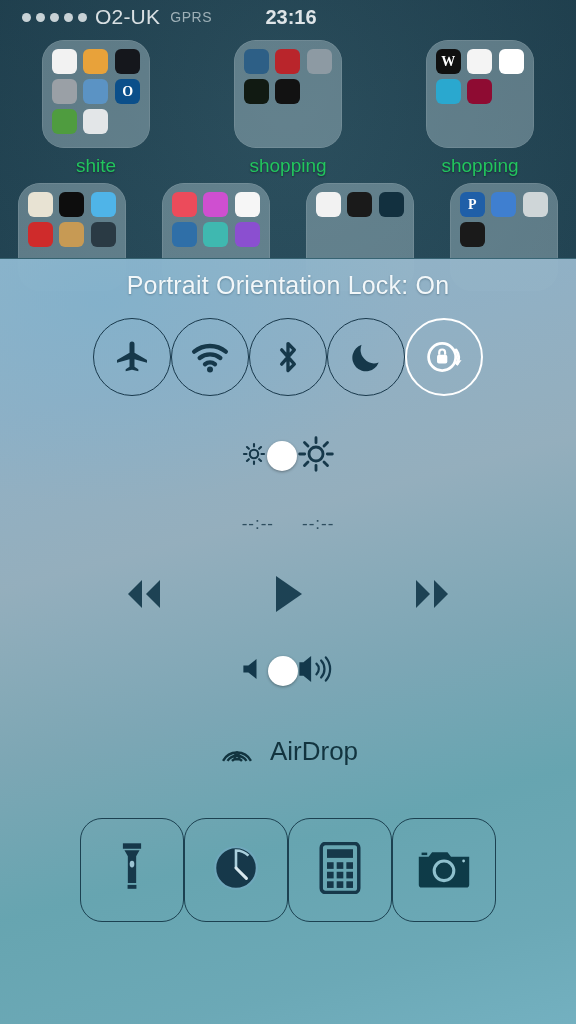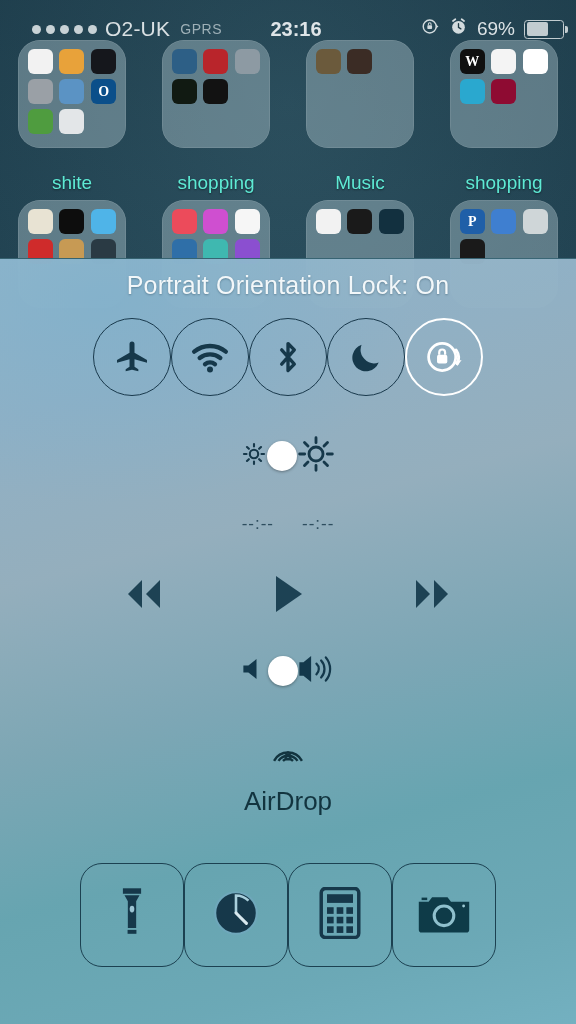--- a/index.html
+++ b/index.html
@@ -13,23 +13,23 @@
     position:absolute;inset:0;
     background:
       radial-gradient(ellipse 120% 80% at 50% 10%, #2f5463 0%, #234554 45%, #1b3845 100%);
   }
   #wallpaper:after{
     content:"";position:absolute;inset:0;
     background:linear-gradient(180deg, rgba(20,45,58,.25) 0%, rgba(30,70,88,0) 30%, rgba(40,90,110,.25) 100%);
   }
   
   #statusbar{
-    position:absolute;top:0;left:16px;right:0;height:34px;
+    position:absolute;top:0;left:6px;right:0;height:34px;
     display:flex;align-items:center;color:#d6dde0;
-    font-size:19px;z-index:40;margin-top:12px;
+    font-size:19px;z-index:40;
   }
   .sb-left{display:flex;align-items:center;padding-left:16px;gap:8px;}
   .dots{display:flex;gap:5px;align-items:center;}
   .dots i{width:9px;height:9px;border-radius:50%;background:#c8d2d6;display:block;}
   .carrier{font-size:21px;letter-spacing:.2px;color:#d9e0e3;}
   .gprs{font-size:14px;color:#9eb0b7;letter-spacing:.6px;margin-left:2px;}
   .sb-center{position:absolute;left:0;right:0;text-align:center;font-size:20px;font-weight:bold;color:#dfe5e8;pointer-events:none;}
   .sb-right{margin-left:auto;display:flex;align-items:center;gap:9px;padding-right:12px;}
   .batt{width:38px;height:17px;border:1.6px solid #c2ccd0;border-radius:3.5px;position:relative;display:inline-block;}
   .batt:after{content:"";position:absolute;right:-5px;top:5px;width:3px;height:7px;background:#c2ccd0;border-radius:0 2px 2px 0;}
@@ -43,21 +43,21 @@
     width:108px;height:108px;border-radius:22px;
     background:rgba(186,208,216,.40);
     box-shadow:inset 0 0 0 .5px rgba(255,255,255,.18);
     display:grid;grid-template-columns:repeat(3,1fr);
     gap:5px;padding:9px 9px;box-sizing:border-box;
     align-content:start;justify-items:center;
   }
   .mini{width:25px;height:25px;border-radius:6px;background:#888;display:block;
         font-size:10px;color:#fff;line-height:25px;text-align:center;overflow:hidden;
         font-family:"Liberation Serif",serif;}
-  .folder-label{margin-top:24px;font-size:19px;color:#5eead4;text-shadow:0 1px 2px rgba(0,0,0,.45);}
+  .folder-label{margin-top:7px;font-size:19px;color:#22c55e;text-shadow:0 1px 2px rgba(0,0,0,.45);}
   
   #cc{
     position:absolute;left:0;right:0;top:258px;bottom:0;z-index:30;
     border-top:1.5px solid rgba(10,40,55,.55);
     background:
       linear-gradient(165deg,
         rgba(150,185,205,.97) 0%,
         rgba(148,180,200,.97) 18%,
         rgba(152,178,192,.97) 36%,
         rgba(128,170,184,.97) 55%,
@@ -101,21 +101,21 @@
     background:#fff;transform:translate(-50%,-50%);
     box-shadow:0 1px 3px rgba(0,0,0,.35);
   }
   .scrub-row{display:flex;align-items:center;gap:14px;padding:18px 20px 12px;}
   .scrub-time{font-size:17px;color:#2e4e5f;letter-spacing:1px;font-family:"Liberation Sans",sans-serif;}
   .scrub-track{flex:1;height:9px;border-radius:2px;background:linear-gradient(180deg,#6c8793,#2f4d5c);}
   .transport{display:flex;justify-content:center;align-items:center;gap:96px;padding:26px 0 20px;}
   .transport svg{display:block;}
   .airdrop-row{
     display:flex;align-items:center;justify-content:center;gap:14px;
-    padding:22px 0;position:relative;z-index:2;flex-direction:column;
+    padding:22px 0;position:relative;z-index:2;
   }
   .airdrop-label{font-size:26px;color:#12343f;}
   .shortcuts{
     display:flex;justify-content:space-around;align-items:center;
     padding:22px 18px 30px;position:relative;z-index:2;
   }
   .shortcut{
     width:104px;height:104px;border-radius:22px;
     border:1.5px solid #1c4151;
     display:flex;align-items:center;justify-content:center;box-sizing:border-box;
@@ -132,41 +132,20 @@
       <i></i>
         <i></i>
         <i></i>
         <i></i>
         <i></i>
     </span>
     <span class="carrier">O2-UK</span>
     <span class="gprs">GPRS</span>
   </div>
   <div class="sb-center">23:16</div>
-  <div class="sb-right">
-    <span>
-      <svg width="19" height="19" viewBox="0 0 24 24">
-        <circle cx="11" cy="12" r="8.2" fill="none" stroke="#d3dbde" stroke-width="1.8"></circle>
-        <rect x="8" y="10.3" width="6" height="5" rx="1" fill="#d3dbde"></rect>
-        <path d="M9.3 10.3v-1.4a1.7 1.7 0 0 1 3.4 0v1.4" fill="none" stroke="#d3dbde" stroke-width="1.3"></path>
-        <path d="M19 9.5l3 2.5-3 2.5z" fill="#d3dbde"></path>
-      </svg>
-    </span>
-    <span>
-      <svg width="19" height="19" viewBox="0 0 24 24">
-        <circle cx="12" cy="13" r="8" fill="#d3dbde"></circle>
-        <path d="M12 8.5V13l3 2" fill="none" stroke="#203a45" stroke-width="1.7" stroke-linecap="round"></path>
-        <path d="M5 5l3-2.2M19 5l-3-2.2" stroke="#d3dbde" stroke-width="2.2" stroke-linecap="round"></path>
-      </svg>
-    </span>
-    <span class="pct">69%</span>
-    <span class="batt">
-        <span id="battfill" style="width: 21.08px;"></span>
-      </span>
-  </div>
 </div>
 
 <div id="folders">
     <div class="frow">
       <div class="folder">
         <div class="folder-box">
           <span class="mini" style="background: rgb(242, 242, 242);"></span>
           <span class="mini" style="background: rgb(232, 162, 58);"></span>
           <span class="mini" style="background: rgb(21, 23, 28);"></span>
           <span class="mini" style="background: rgb(154, 160, 166);"></span>
@@ -179,27 +158,20 @@
       </div>
       <div class="folder">
         <div class="folder-box">
           <span class="mini" style="background: rgb(45, 95, 134);"></span>
           <span class="mini" style="background: rgb(185, 37, 43);"></span>
           <span class="mini" style="background: rgb(141, 154, 163);"></span>
           <span class="mini" style="background: rgb(17, 26, 18);"></span>
           <span class="mini" style="background: rgb(18, 18, 18);"></span>
         </div>
         <div class="folder-label">shopping</div>
-      </div>
-      <div class="folder">
-        <div class="folder-box">
-          <span class="mini" style="background: rgb(107, 90, 60);"></span>
-          <span class="mini" style="background: rgb(59, 44, 37);"></span>
-        </div>
-        <div class="folder-label">Music</div>
       </div>
       <div class="folder">
         <div class="folder-box">
           <span class="mini" style="background: rgb(16, 16, 16); color: rgb(255, 255, 255); font-size: 14px; font-weight: bold;">W</span>
           <span class="mini" style="background: rgb(244, 244, 244);"></span>
           <span class="mini" style="background: rgb(255, 255, 255);"></span>
           <span class="mini" style="background: rgb(42, 168, 207);"></span>
           <span class="mini" style="background: rgb(142, 11, 50);"></span>
         </div>
         <div class="folder-label">shopping</div>

